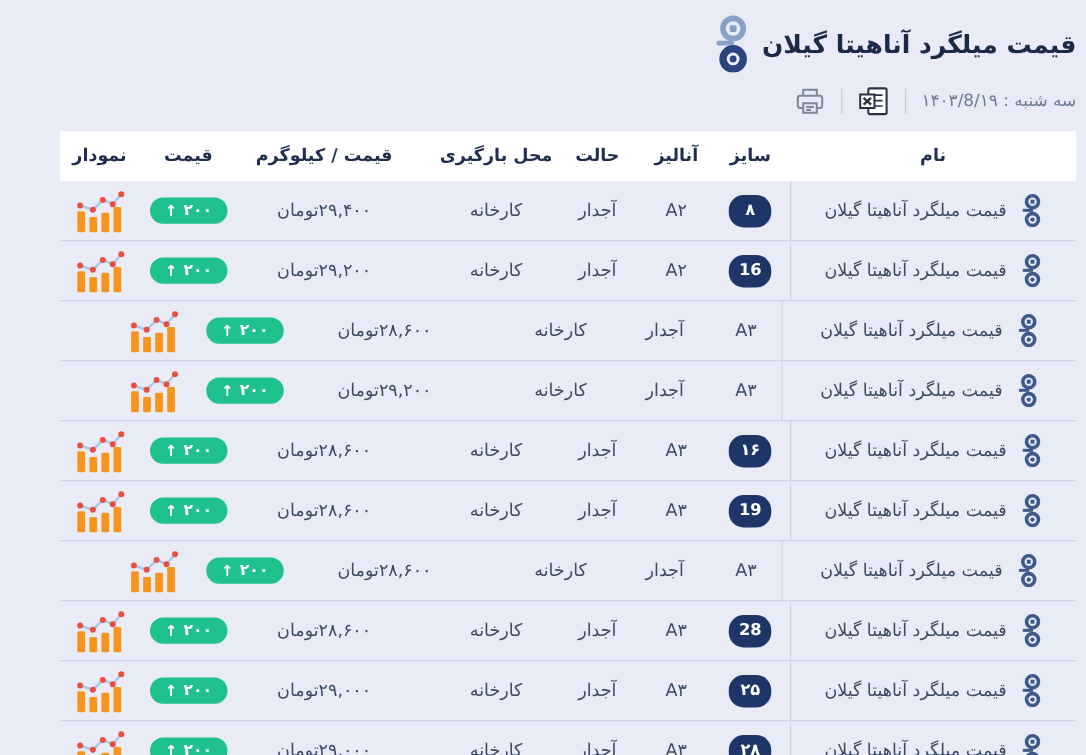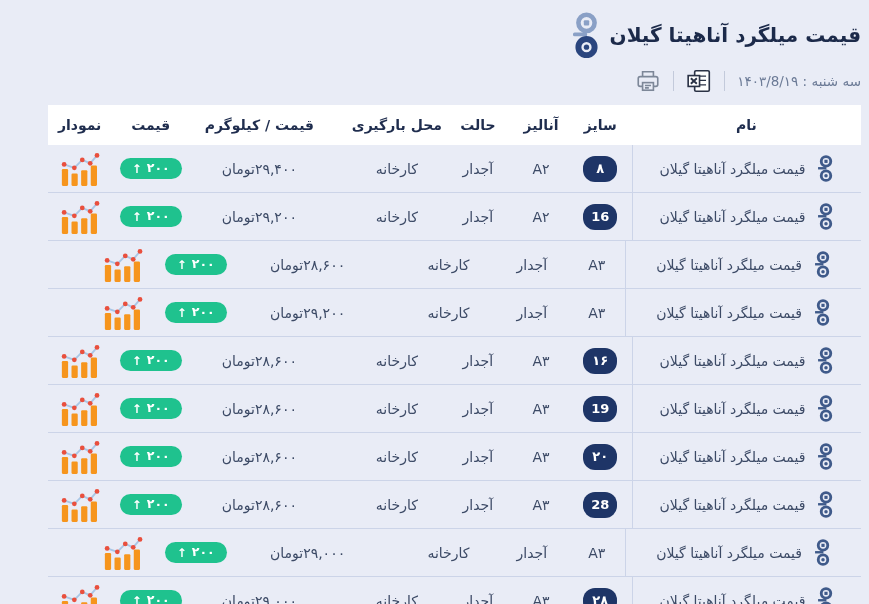--- a/index.html
+++ b/index.html
@@ -409,23 +409,20 @@
         <svg width="16" height="27" viewBox="0 0 20 34">
           <circle cx="10" cy="8" r="6" fill="none" stroke="#3f5a8a" stroke-width="3.6"></circle>
           <rect x="8" y="6" width="4" height="4" fill="#3f5a8a"></rect>
           <rect x="0" y="15.2" width="10.5" height="3" fill="#3f5a8a"></rect>
           <circle cx="10" cy="26" r="6" fill="none" stroke="#3f5a8a" stroke-width="3.6"></circle>
           <circle cx="10" cy="26" r="2.2" fill="#3f5a8a"></circle>
         </svg>
       </span>
       <span class="row-name">قیمت میلگرد آناهیتا گیلان</span>
     </div>
-    <div class="cell c-size">
-      <span class="size-badge">۲۰</span>
-    </div>
     <div class="cell c-analysis">A۳</div>
     <div class="cell c-state">آجدار</div>
     <div class="cell c-location">کارخانه</div>
     <div class="cell c-price">
       <span class="price-wrap"><span>۲۸,۶۰۰</span><span>تومان</span></span>
     </div>
     <div class="cell c-fluct">
       <span class="fluct-badge">
         <span>۲۰۰</span>
         <span class="arrow">↑</span>
@@ -509,20 +506,23 @@
         <svg width="16" height="27" viewBox="0 0 20 34">
           <circle cx="10" cy="8" r="6" fill="none" stroke="#3f5a8a" stroke-width="3.6"></circle>
           <rect x="8" y="6" width="4" height="4" fill="#3f5a8a"></rect>
           <rect x="0" y="15.2" width="10.5" height="3" fill="#3f5a8a"></rect>
           <circle cx="10" cy="26" r="6" fill="none" stroke="#3f5a8a" stroke-width="3.6"></circle>
           <circle cx="10" cy="26" r="2.2" fill="#3f5a8a"></circle>
         </svg>
       </span>
       <span class="row-name">قیمت میلگرد آناهیتا گیلان</span>
     </div>
+    <div class="cell c-size">
+      <span class="size-badge">۲۵</span>
+    </div>
     <div class="cell c-analysis">A۳</div>
     <div class="cell c-state">آجدار</div>
     <div class="cell c-location">کارخانه</div>
     <div class="cell c-price">
       <span class="price-wrap"><span>۲۹,۰۰۰</span><span>تومان</span></span>
     </div>
     <div class="cell c-fluct">
       <span class="fluct-badge">
         <span>۲۰۰</span>
         <span class="arrow">↑</span>

